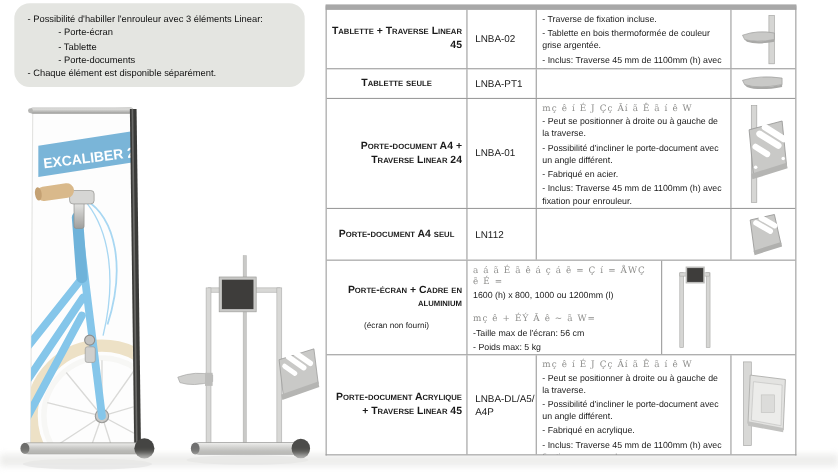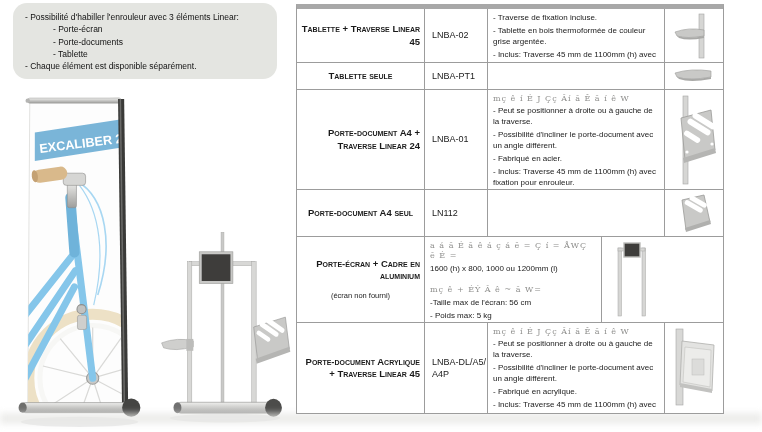--- a/index.html
+++ b/index.html
@@ -42,22 +42,22 @@
   .c-img{width:58px;display:flex;align-items:center;justify-content:center;}
 </style>
 </head>
 <body>
 
 <div class="page">
 
   <div class="info-box">
     <div>- Possibilité d'habiller l'enrouleur avec 3 éléments Linear:</div>
     <div class="sub">- Porte-écran</div>
+    <div class="sub">- Tablette</div>
     <div class="sub">- Porte-documents</div>
-    <div class="sub">- Tablette</div>
     <div>- Chaque élément est disponible séparément.</div>
   </div>
 
   <svg class="banner-svg" viewBox="0 0 125 335">
     <defs>
       <linearGradient id="sil" x1="0" y1="0" x2="0" y2="1">
         <stop offset="0" stop-color="#eeeeec"></stop>
           <stop offset="0.5" stop-color="#c6c6c4"></stop>
           <stop offset="1" stop-color="#9e9e9c"></stop>
       </linearGradient>

